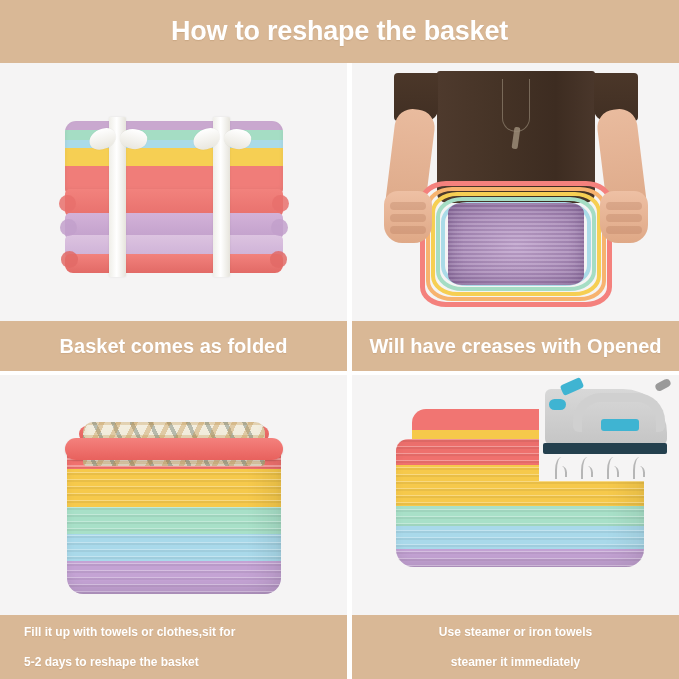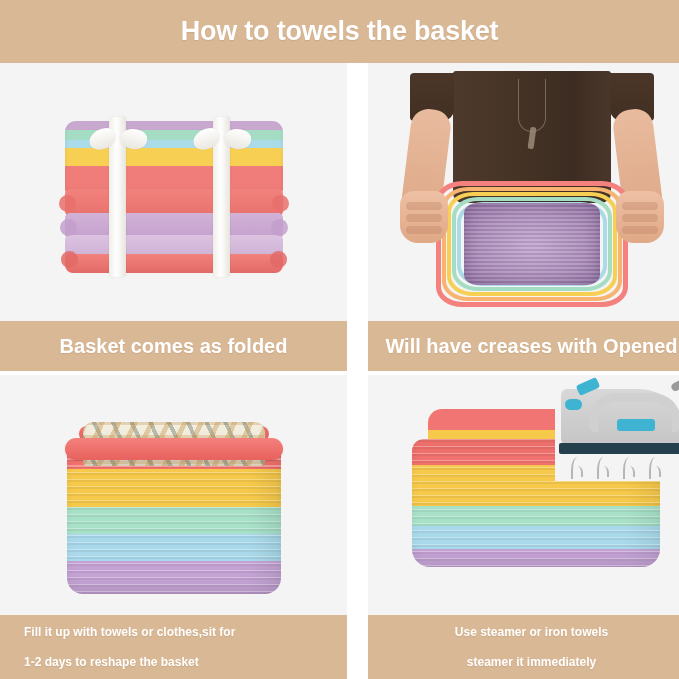--- a/index.html
+++ b/index.html
@@ -27,21 +27,21 @@
     letter-spacing:-0.2px;
     text-shadow:0 1px 1px rgba(160,120,80,.25);
   }
 
   
   .grid{
     flex:1 1 auto;
     display:grid;
     grid-template-columns:347px 332px;
     grid-template-rows:1fr 1fr;
-    column-gap:16px;
+    column-gap:0px;
     background:#ffffff;
   }
   .cell{
     position:relative;
     display:flex;flex-direction:column;
     overflow:hidden;
   }
   .cell-right{border-left:5px solid #ffffff;}
   .cell-bottom-row .photo{border-top:4px solid #ffffff;}
 
@@ -315,21 +315,21 @@
     width:7px;height:11px;border-right:2.5px solid #b6b6b6;
     border-radius:0 60% 0 60%;
   }
 </style>
 </head>
 <body>
 
 <div class="infographic">
 
   <div class="header-banner">
-    <div class="header-title">How to towels the basket</div>
+    <div class="header-title">How to reshape the basket</div>
   </div>
 
   <div class="grid">
 
     <div class="cell cell-top-row">
       <div class="photo">
         <div class="photo-inner">
           <div class="fold-stack">
             <div class="fold-layer fl-top"></div>
             <div class="fold-layer fl-2"></div>
@@ -406,21 +406,21 @@
             <div class="blanket"></div>
             <div class="bf-rim"></div>
             <div class="bf-body">
               <div class="rope-lines"></div>
             </div>
           </div>
         </div>
       </div>
       <div class="caption caption-2line caption-left-text">
         <div class="cap-line">Fill it up with towels or clothes,sit for</div>
-        <div class="cap-line">1-2 days to reshape the basket</div>
+        <div class="cap-line">5-2 days to reshape the basket</div>
       </div>
     </div>
 
     <div class="cell cell-bottom-row cell-right">
       <div class="photo">
         <div class="photo-inner">
           <div class="basket-plain">
             <div class="bp-back"></div>
             <div class="bp-body">
               <div class="rope-lines"></div>

